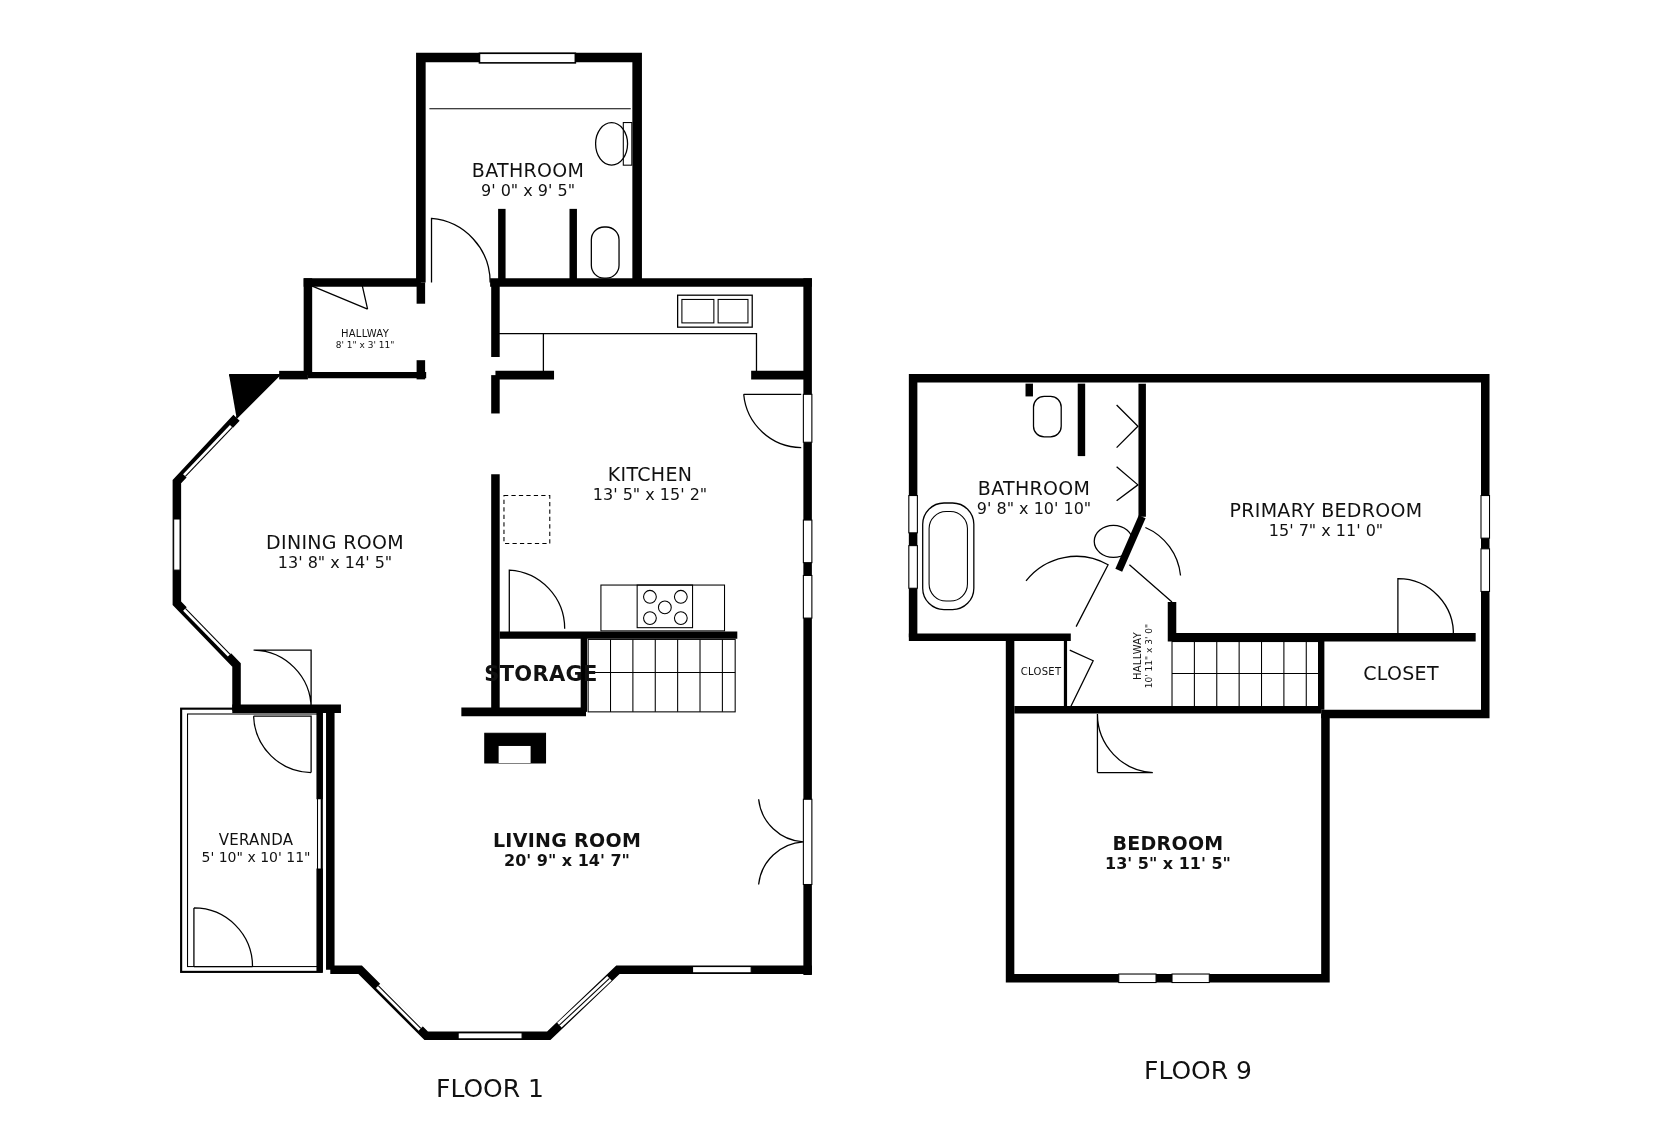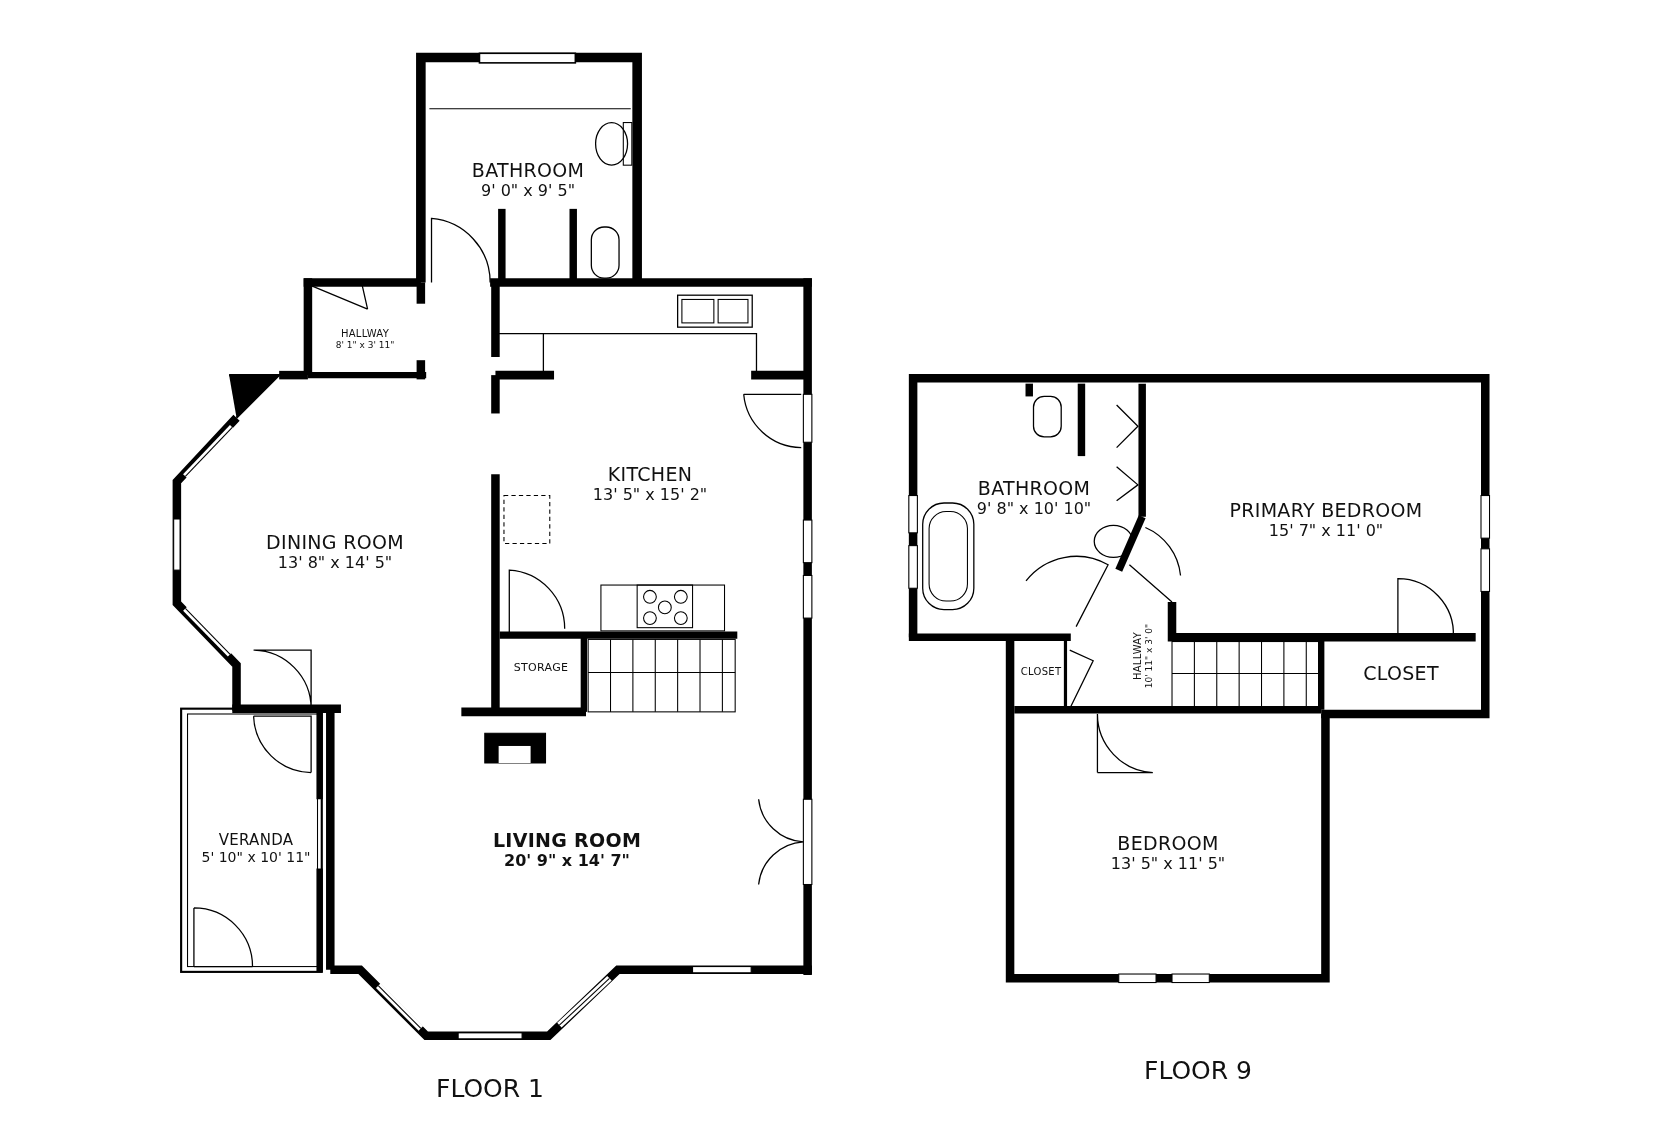--- a/index.html
+++ b/index.html
@@ -3,21 +3,21 @@
 <meta charset="utf-8">
 <style>
   html, body { margin: 0; padding: 0; background: #ffffff; }
   body { width: 1660px; height: 1136px; overflow: hidden; position: relative; font-family: "DejaVu Sans", sans-serif; }
   #plan { position: absolute; left: 0; top: 0; width: 1660px; height: 1136px; }
   .lbl { position: absolute; text-align: center; color: #111; font-family: "DejaVu Sans", sans-serif; line-height: 1.15; transform: translateX(-50%); white-space: nowrap; }
   .lbl .n { display: block; font-size: 19px; letter-spacing: 0.3px; }
   .lbl .d { display: block; font-size: 16px; }
   .lbl.sm .n { font-size: 10px; }
   .lbl.sm .d { font-size: 9px; }
-  .lbl.md .n { font-size: 11px; }
+  .lbl.md .n { font-size: 21px; font-weight: bold; }
   .vert { transform: translate(-50%, -50%) rotate(-90deg); }
   .floor-title { position: absolute; font-size: 25px; color: #111; transform: translateX(-50%); font-family: "DejaVu Sans", sans-serif; }
 </style>
 </head>
 <body>
 
 <svg id="plan" viewBox="0 0 1558 1066" preserveAspectRatio="none" xmlns="http://www.w3.org/2000/svg">
   <g fill="none" stroke="#000">
 
     <g>
@@ -222,17 +222,17 @@
 <div class="lbl sm" style="left:1041px; top:666px;">
   <span class="n">CLOSET</span>
 </div>
 <div class="lbl sm vert" style="left:1143px; top:656px;">
   <span class="n">HALLWAY</span>
   <span class="d">10' 11" x 3' 0"</span>
 </div>
 <div class="lbl" style="left:1401px; top:663px;">
   <span class="n">CLOSET</span>
 </div>
-<div class="lbl" style="left:1168px; top:833px;">
+<div class="lbl" style="left:1168px; top:833px;font-weight:bold;">
   <span class="n">BEDROOM</span>
   <span class="d">13' 5" x 11' 5"</span>
 </div>
 <div class="floor-title" style="left:1198px; top:1056px;">FLOOR 9</div>
 
 </body></html>

